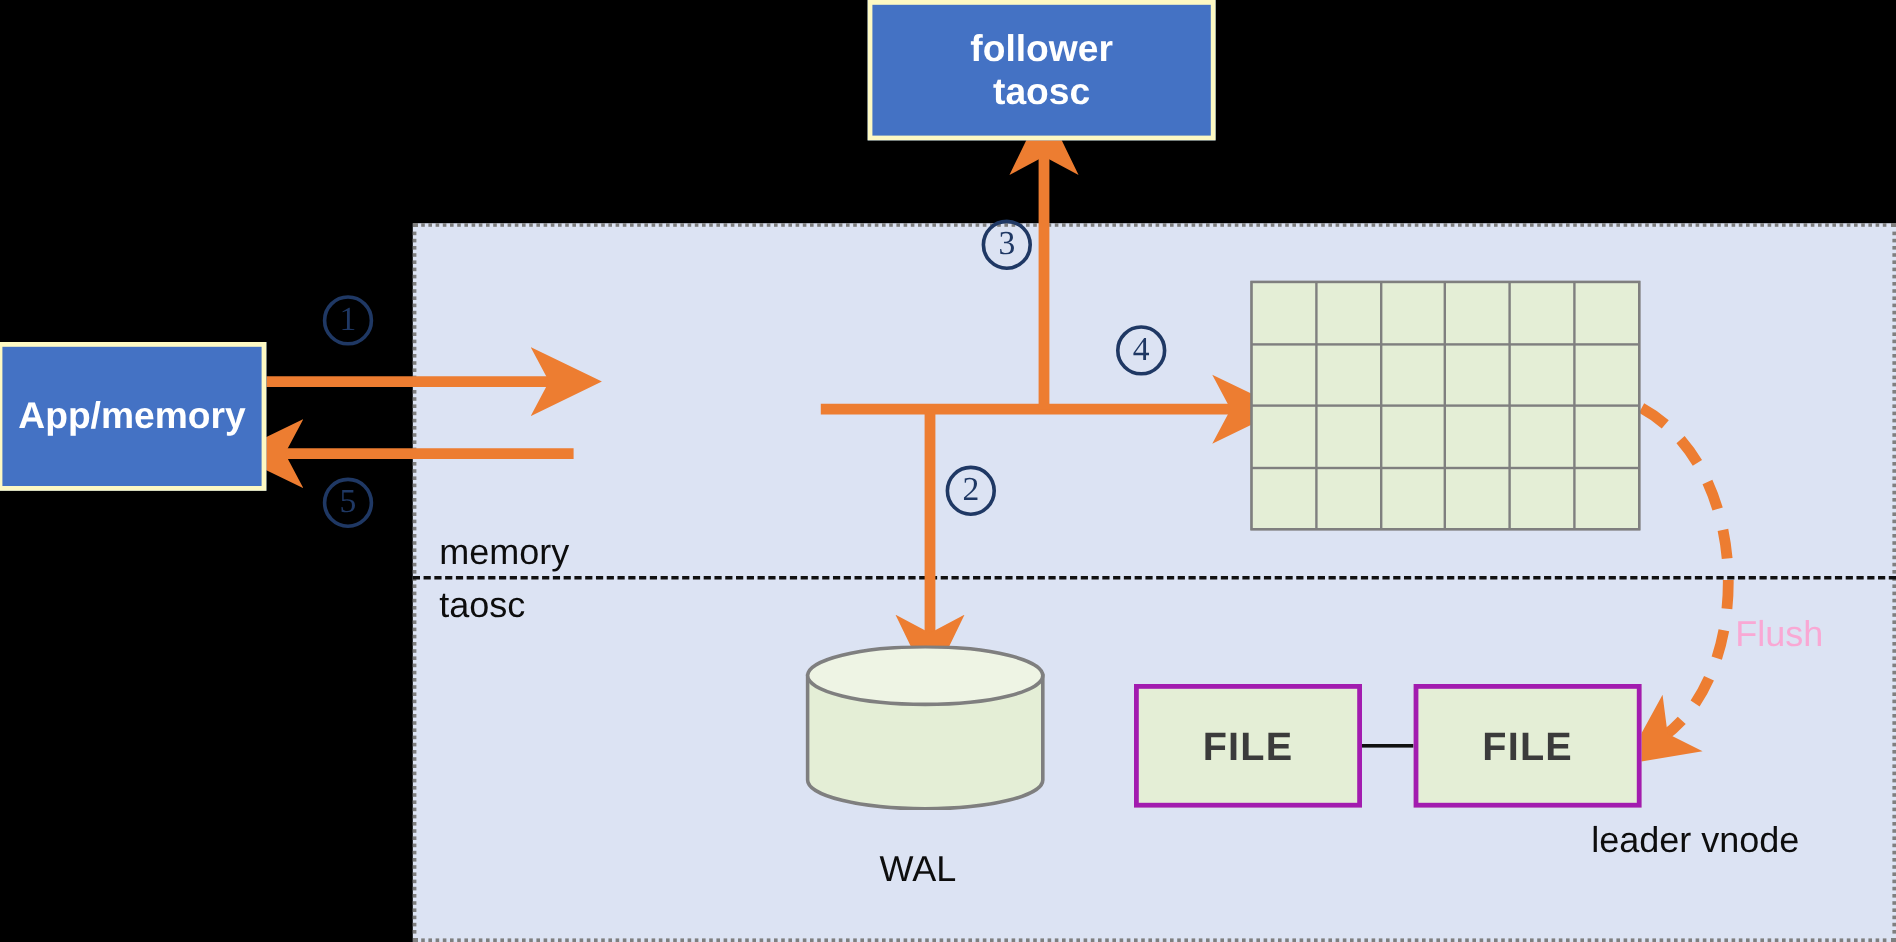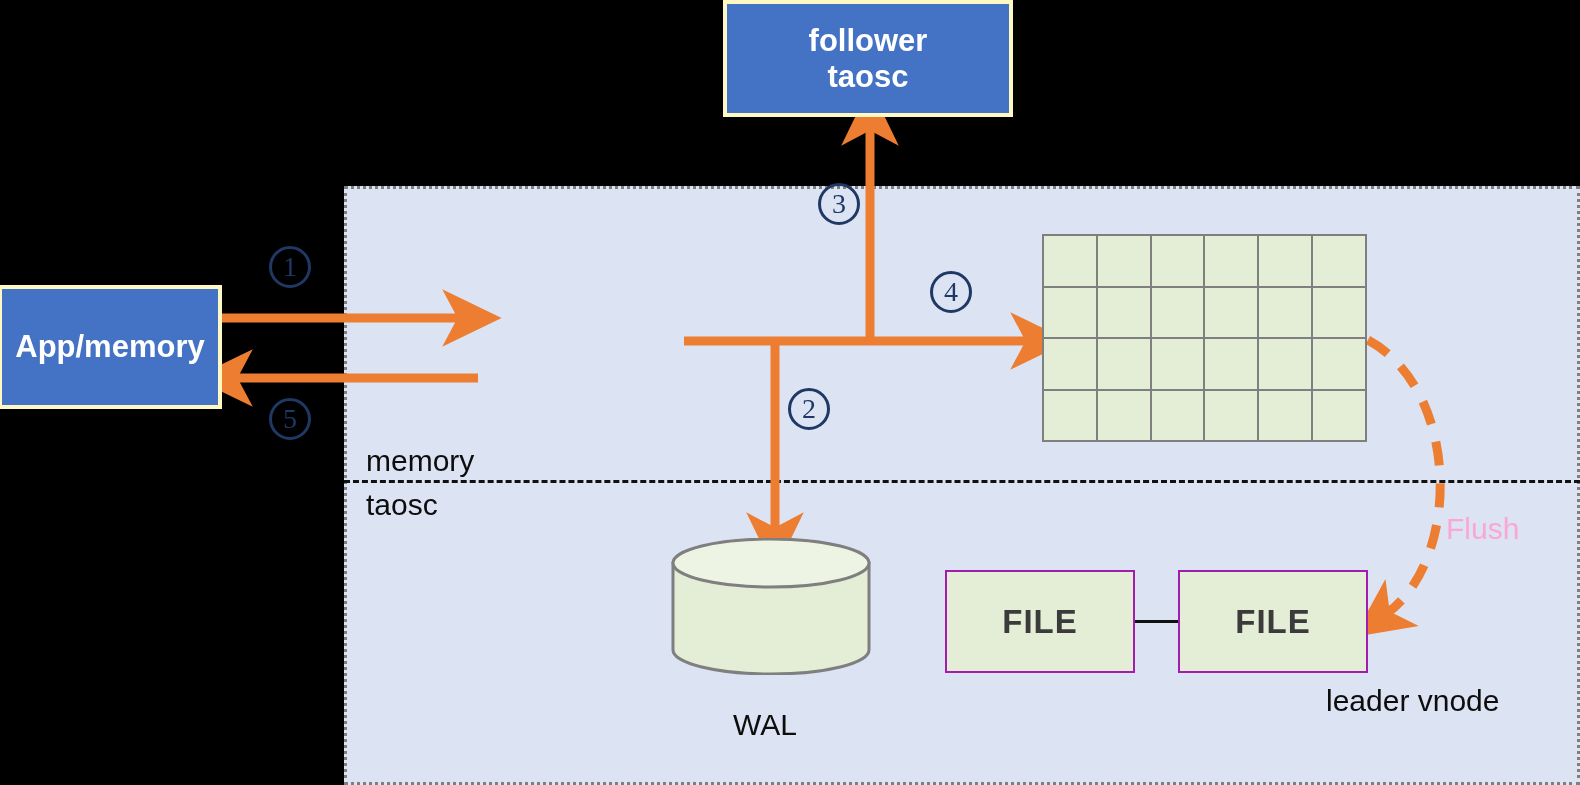--- a/index.html
+++ b/index.html
@@ -103,21 +103,21 @@
   
   #wal-cylinder{
     position:absolute;
     left:671px; top:538px;
     width:200px; height:137px;
   }
   
   .file-box{
     position:absolute;
     background:#e4eed6;
-    border:2px solid #a21caf;
+    border:4px solid #a21caf;
     box-sizing:border-box;
     display:flex;align-items:center;justify-content:center;
     font-size:33px;font-weight:bold;color:#3b3b3b;
     letter-spacing:1px;
   }
   #file-box-1{ left:945px; top:570px; width:190px; height:103px; }
   #file-box-2{ left:1178px; top:570px; width:190px; height:103px; }
   #file-link{
     position:absolute;
     left:1135px; top:620px;

